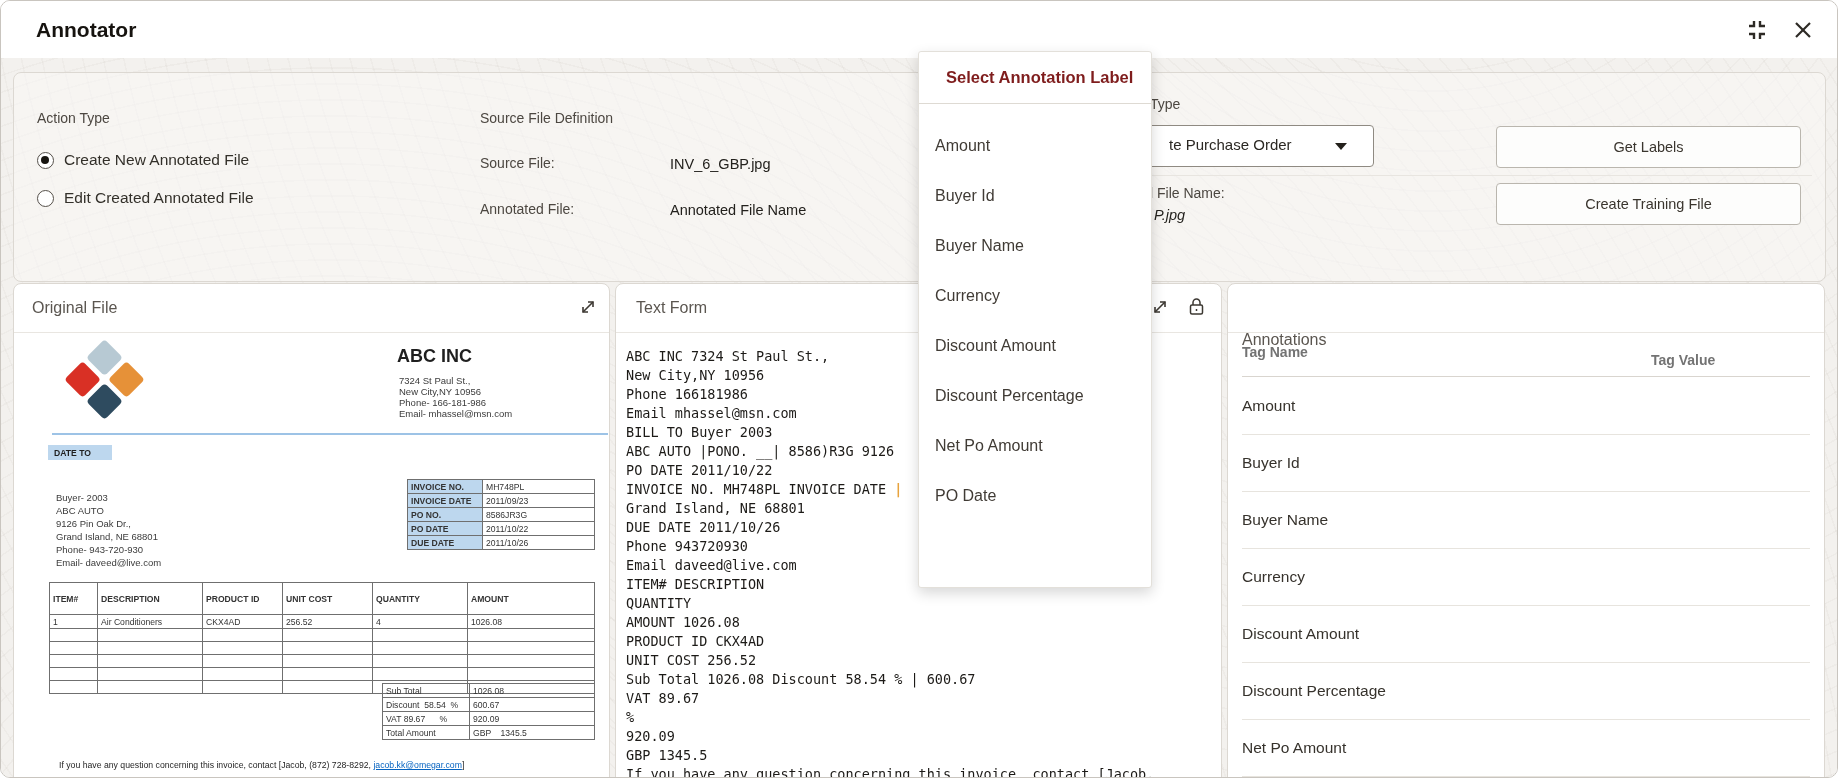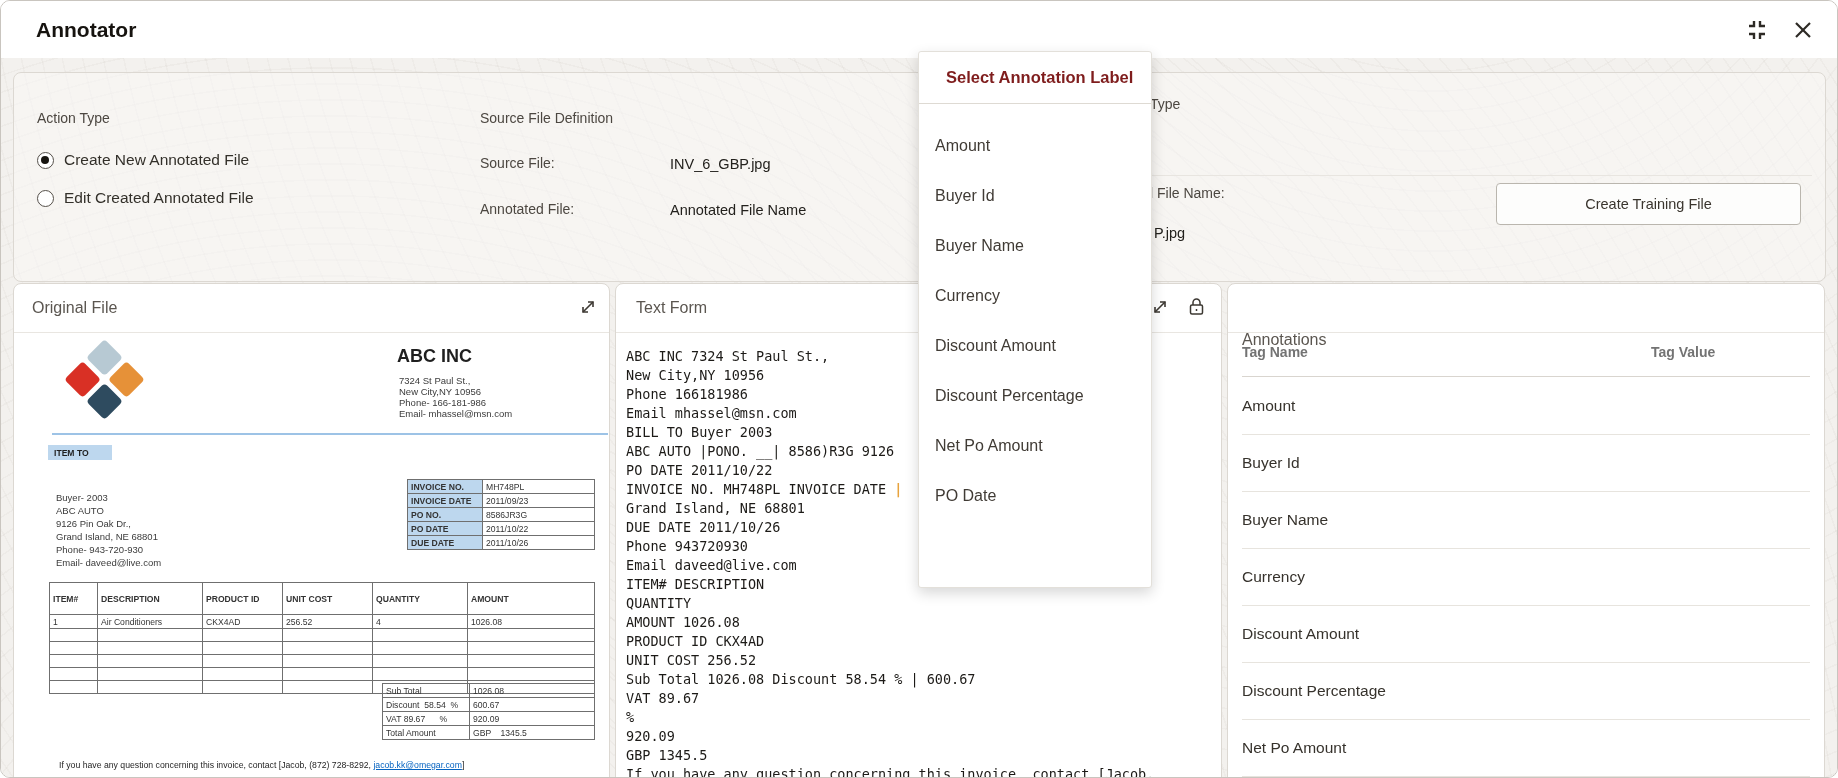--- a/index.html
+++ b/index.html
@@ -93,24 +93,29 @@
         <span class="radio-label">Edit Created Annotated File</span>
       </div>
 
       <div class="abs field-label" style="left:466px;top:37px;">Source File Definition</div>
       <div class="abs field-label" style="left:466px;top:82px;">Source File:</div>
       <div class="abs value-text" style="left:656px;top:83px;">INV_6_GBP.jpg</div>
       <div class="abs field-label" style="left:466px;top:128px;">Annotated File:</div>
       <div class="abs value-text" style="left:656px;top:129px;">Annotated File Name</div>
 
       <div class="abs field-label" style="left:1136px;top:23px;">Type</div>
+      <div class="abs" id="type-select" style="left:1092px;top:52px;width:266px;height:40px;">
+        <span class="abs" style="left:62px;top:10px;font-size:15px;color:#2b2823;">te Purchase Order</span>
+        <span class="abs select-arrow" style="left:228px;top:17px;"></span>
+      </div>
       <div class="abs thin-line" style="left:1138px;top:102px;width:660px;"></div>
       <div class="abs field-label" style="left:1136px;top:112px;">l File Name:</div>
-      <div class="abs value-text" style="left:1140px;top:152px;">P.jpg</div>
-
+      <div class="abs value-text" style="left:1140px;top:134px;font-style:italic;">P.jpg</div>
+
+      <div class="abs btn" style="left:1482px;top:53px;width:303px;height:40px;">Get Labels</div>
       <div class="abs btn" style="left:1482px;top:110px;width:303px;height:40px;">Create Training File</div>
     </div>
 
     <div class="abs panel" style="left:12px;top:225px;width:595px;height:560px;">
       <div class="abs panel-title" style="left:18px;top:15px;">Original File</div>
       <div class="panel-divider"></div>
       <div class="abs hicon" style="left:565px;top:14px;">
         <svg width="18" height="18" viewBox="0 0 18 18" fill="none" stroke="currentColor" stroke-width="1.6">
           <line x1="4" y1="14" x2="14" y2="4"></line>
             <polyline points="9,4 14,4 14,9"></polyline>
@@ -126,21 +131,21 @@
           <div style="background:#d93025;"></div>
           <div style="background:#2e4b5f;"></div>
         </div>
         <div class="abs" style="left:383px;top:13px;font-size:18px;font-weight:bold;color:#1f1f1f;">ABC INC</div>
         <div class="abs inv-small" style="left:385px;top:43px;">7324 St Paul St.,</div>
         <div class="abs inv-small" style="left:385px;top:54px;">New City,NY 10956</div>
         <div class="abs inv-small" style="left:385px;top:65px;">Phone- 166-181-986</div>
         <div class="abs inv-small" style="left:385px;top:76px;">Email- mhassel@msn.com</div>
         <div class="abs" style="left:38px;top:100px;width:556px;height:2px;background:#9dc3e6;"></div>
 
-        <div class="abs" style="left:34px;top:112px;width:64px;height:15px;background:#bdd7ee;display:flex;align-items:center;padding-left:6px;font-size:8.6px;font-weight:bold;color:#1f1f1f;box-sizing:border-box;">ITEM TO</div>
+        <div class="abs" style="left:34px;top:112px;width:64px;height:15px;background:#bdd7ee;display:flex;align-items:center;padding-left:6px;font-size:8.6px;font-weight:bold;color:#1f1f1f;box-sizing:border-box;">DATE TO</div>
         <div class="abs inv-small" style="left:42px;top:160px;">Buyer- 2003</div>
         <div class="abs inv-small" style="left:42px;top:173px;">ABC AUTO</div>
         <div class="abs inv-small" style="left:42px;top:186px;">9126 Pin Oak Dr.,</div>
         <div class="abs inv-small" style="left:42px;top:199px;">Grand Island, NE 68801</div>
         <div class="abs inv-small" style="left:42px;top:212px;">Phone- 943-720-930</div>
         <div class="abs inv-small" style="left:42px;top:225px;">Email- daveed@live.com</div>
 
         <table class="abs" style="left:393px;top:146px;width:187px;">
           <colgroup>
               <col style="width:75px;">
@@ -311,21 +316,21 @@
 920.09
 GBP 1345.5
 If you have any question concerning this invoice, contact [Jacob.</span></pre>
       </div>
     </div>
 
     <div class="abs panel" style="left:1226px;top:225px;width:596px;height:560px;">
       <div class="abs panel-title" style="left:14px;top:15px;margin-top:32px;">Annotations</div>
       <div class="panel-divider"></div>
       <div class="abs ann-col-header" style="left:14px;top:60px;">Tag Name</div>
-      <div class="abs ann-col-header" style="left:423px;top:60px;">Tag Value</div>
+      <div class="abs ann-col-header" style="left:423px;top:68px;">Tag Value</div>
       <div class="abs" style="left:14px;top:92px;width:568px;height:1px;background:#d9d5cf;"></div>
 
       <div class="ann-row" style="top:93px;">
           <span class="ann-name">Amount</span>
           <span class="ann-value"></span>
         </div>
       <div class="ann-row" style="top:150px;">
           <span class="ann-name">Buyer Id</span>
           <span class="ann-value"></span>
         </div>

